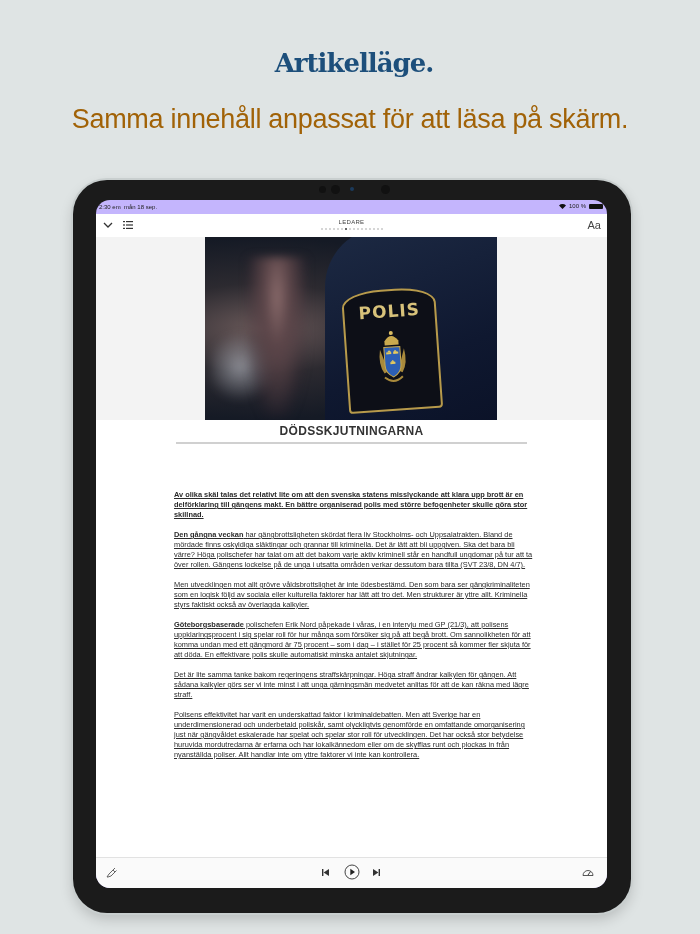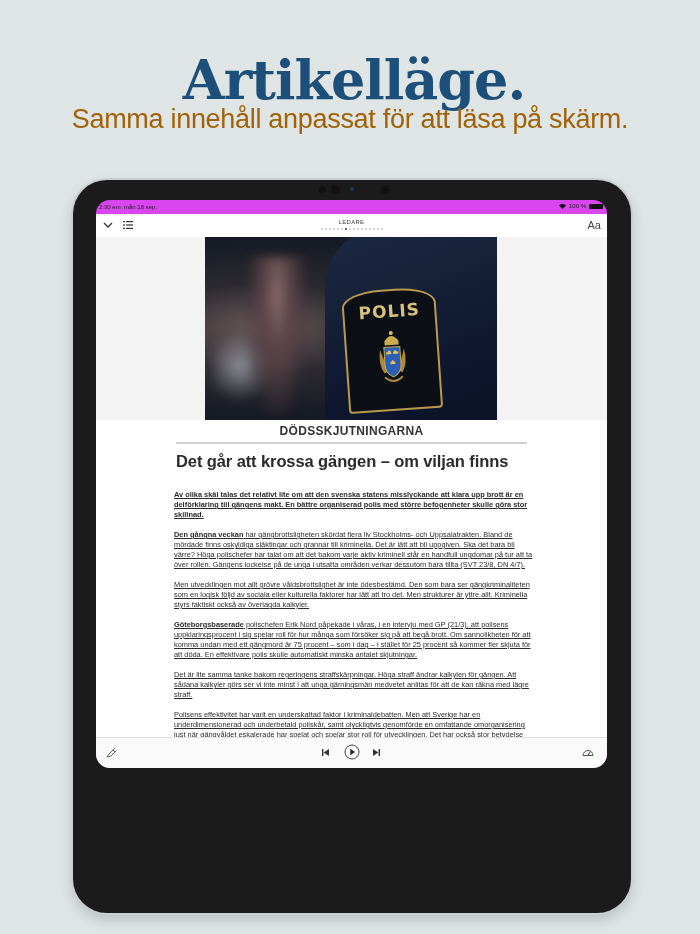--- a/index.html
+++ b/index.html
@@ -6,40 +6,40 @@
   body {
     width:700px; height:934px; overflow:hidden;
     background:#dfe4e4;
     font-family:"Liberation Sans", sans-serif;
     position:relative;
   }
   .hero-title {
     position:absolute; left:0; right:0; top:48px;
     text-align:center;
     font-family:"DejaVu Serif", "Liberation Serif", serif;
-    font-weight:bold; font-size:54px; letter-spacing:-1px;
+    font-weight:bold; font-size:26px; letter-spacing:-1px;
     color:#1d4f7b; margin:0;padding-left:8px;
   }
   .hero-sub {
     position:absolute; left:0; right:0; top:104px;
     text-align:center;
     font-family:"Liberation Sans", sans-serif;
     font-size:27px; color:#a16207; margin:0;
     letter-spacing:-0.3px;
   }
   .ipad {
     position:absolute; left:73px; top:180px; width:558px; height:733px;
     background:#1b1b1b; border-radius:34px;
     box-shadow: 0 0 0 2px #c9cfcf, 0 6px 14px rgba(0,0,0,0.18);
   }
   .camera-row { position:absolute; top:4px; left:0; right:0; height:12px; }
   .cam { position:absolute; top:2px; border-radius:50%; background:#111; }
   .screen {
-    position:absolute; left:23px; top:20px; width:511px; height:568px;
-    background:#d946ef; border-radius:14px; overflow:hidden;
+    position:absolute; left:23px; top:20px; width:511px; height:688px;
+    background:#c4b5fd; border-radius:14px; overflow:hidden;
   }
   .statusbar {
     position:absolute; top:0; left:0; right:0; height:14px;
     font-size:6px; color:#222;
   }
   .statusbar .time { position:absolute; left:3px; top:4px; }
   .statusbar .right { position:absolute; right:4px; top:3px; display:flex; align-items:center; gap:3px; }
   .battery { width:14px; height:5px; background:#111; border-radius:1px; position:relative; }
   .toolbar {
     position:absolute; top:14px; left:0; right:0; height:23px;
@@ -181,21 +181,20 @@
             <rect x="9" y="23" width="5" height="2" fill="#e4c95e"></rect>
             <rect x="16" y="23" width="5" height="2" fill="#e4c95e"></rect>
             <rect x="12.5" y="33" width="5" height="2" fill="#e4c95e"></rect>
             <path d="M6 48 Q15 56 24 48" stroke="#a98a3c" stroke-width="2" fill="none"></path>
           </svg>
         </div>
       </div>
 
       <div class="article-col">
         <div class="kicker">DÖDSSKJUTNINGARNA</div>
-        <h2 class="headline">Det går att krossa gängen – om viljan finns</h2>
         <div class="body">
           <p class="lead">Av olika skäl talas det relativt lite om att den svenska statens misslyckande att klara upp brott är en delförklaring till gängens makt. En bättre organiserad polis med större befogenheter skulle göra stor skillnad.</p>
           <p><b>Den gångna veckan</b><span> har gängbrottsligheten skördat flera liv Stockholms- och Uppsalatrakten. Bland de mördade finns oskyldiga släktingar och grannar till kriminella. Det är lätt att bli uppgiven. Ska det bara bli värre? Höga polischefer har talat om att det bakom varje aktiv kriminell står en handfull ungdomar på tur att ta över rollen. Gängens lockelse på de unga i utsatta områden verkar dessutom bara tillta (SVT 23/8, DN 4/7).</span></p>
           <p><span>Men utvecklingen mot allt grövre våldsbrottslighet är inte ödesbestämd. Den som bara ser gängkriminaliteten som en logisk följd av sociala eller kulturella faktorer har lätt att tro det. Men strukturer är yttre allt. Kriminella styrs faktiskt också av överlagda kalkyler.</span></p>
           <p><b>Göteborgsbaserade</b><span> polischefen Erik Nord påpekade i våras, i en intervju med GP (21/3), att polisens uppklaringsprocent i sig spelar roll för hur många som försöker sig på att begå brott. Om sannolikheten för att komma undan med ett gängmord är 75 procent – som i dag – i stället för 25 procent så kommer fler skjuta för att döda. En effektivare polis skulle automatiskt minska antalet skjutningar.</span></p>
           <p><span>Det är lite samma tanke bakom regeringens straffskärpningar. Höga straff ändrar kalkylen för gängen. Att sådana kalkyler görs ser vi inte minst i att unga gärningsmän medvetet anlitas för att de kan räkna med lägre straff.</span></p>
           <p><span>Polisens effektivitet har varit en underskattad faktor i kriminaldebatten. Men att Sverige har en underdimensionerad och underbetald poliskår, samt olyckligtvis genomförde en omfattande omorganisering just när gängvåldet eskalerade har spelat och spelar stor roll för utvecklingen. Det har också stor betydelse huruvida mordutredarna är erfarna och har lokalkännedom eller om de skyfflas runt och plockas in från nyanställda poliser. Allt handlar inte om yttre faktorer vi inte kan kontrollera.</span></p>
         </div>
       </div>
     </div>

